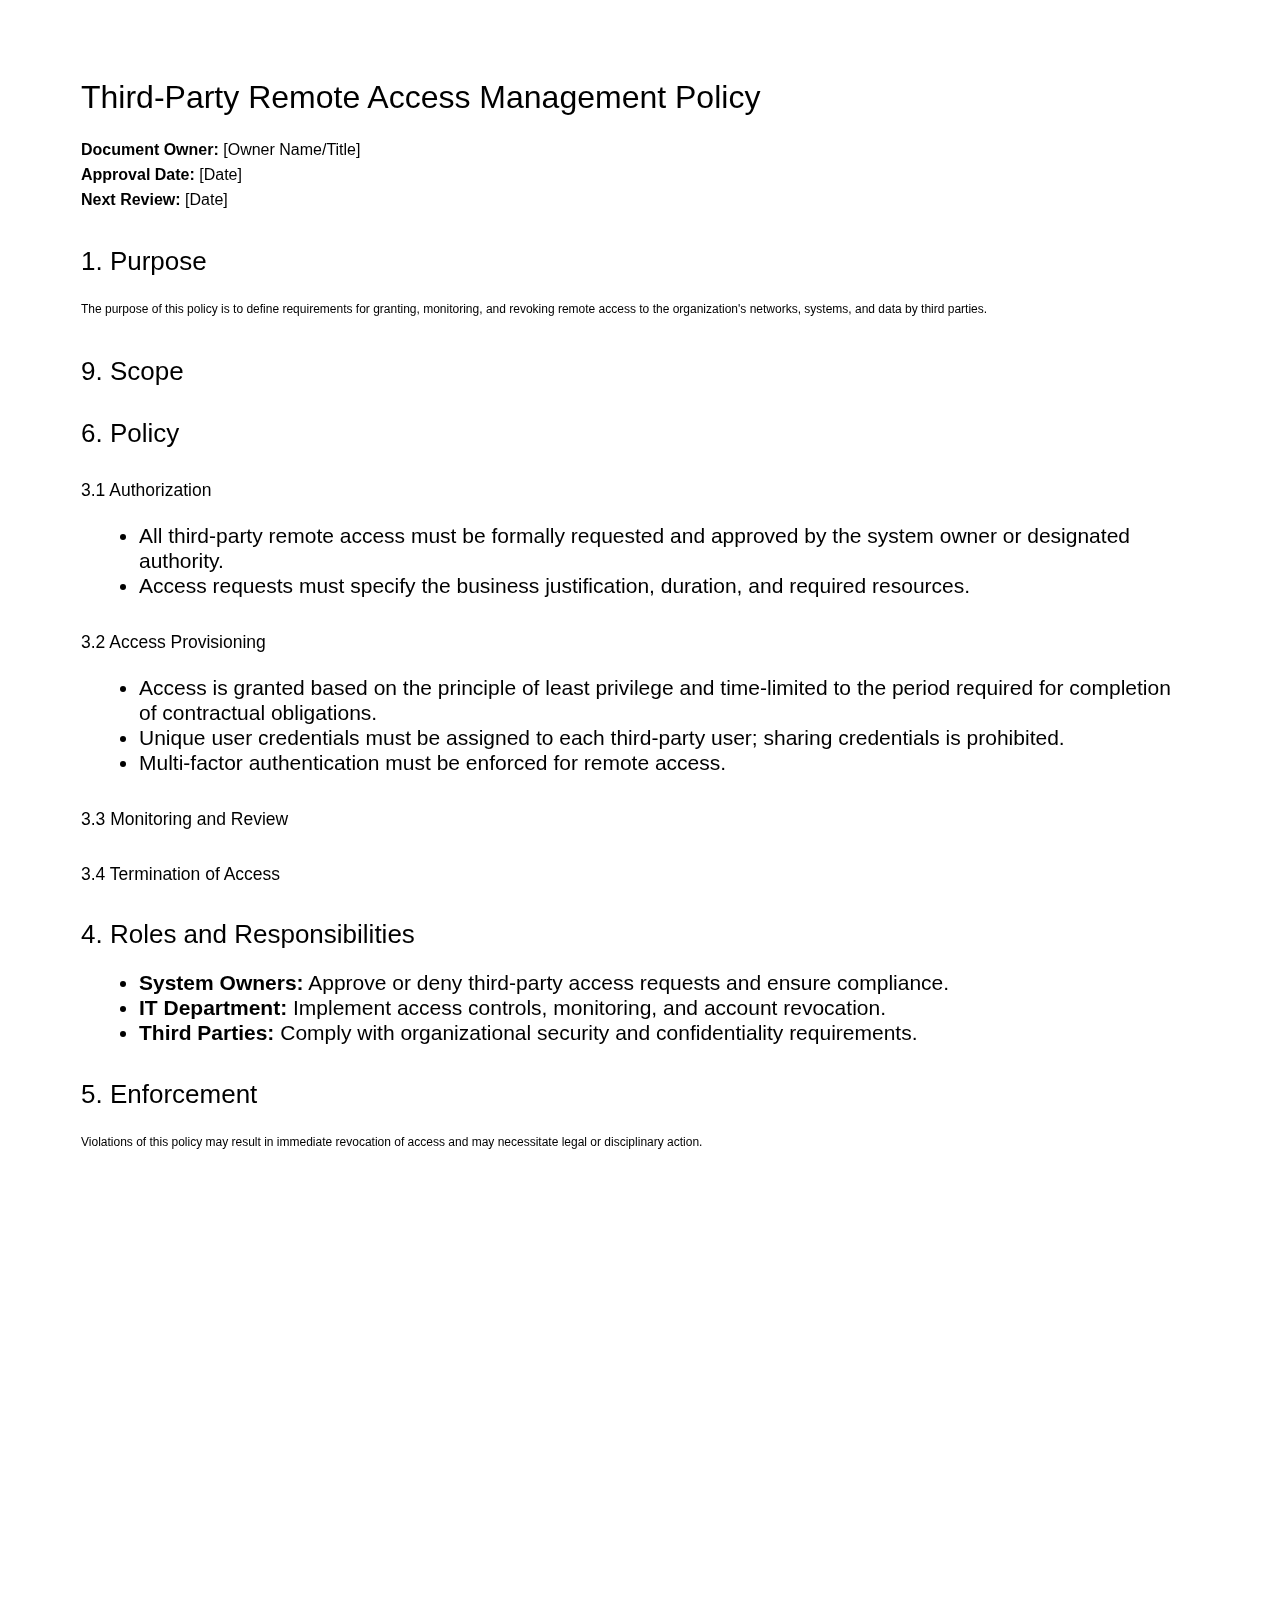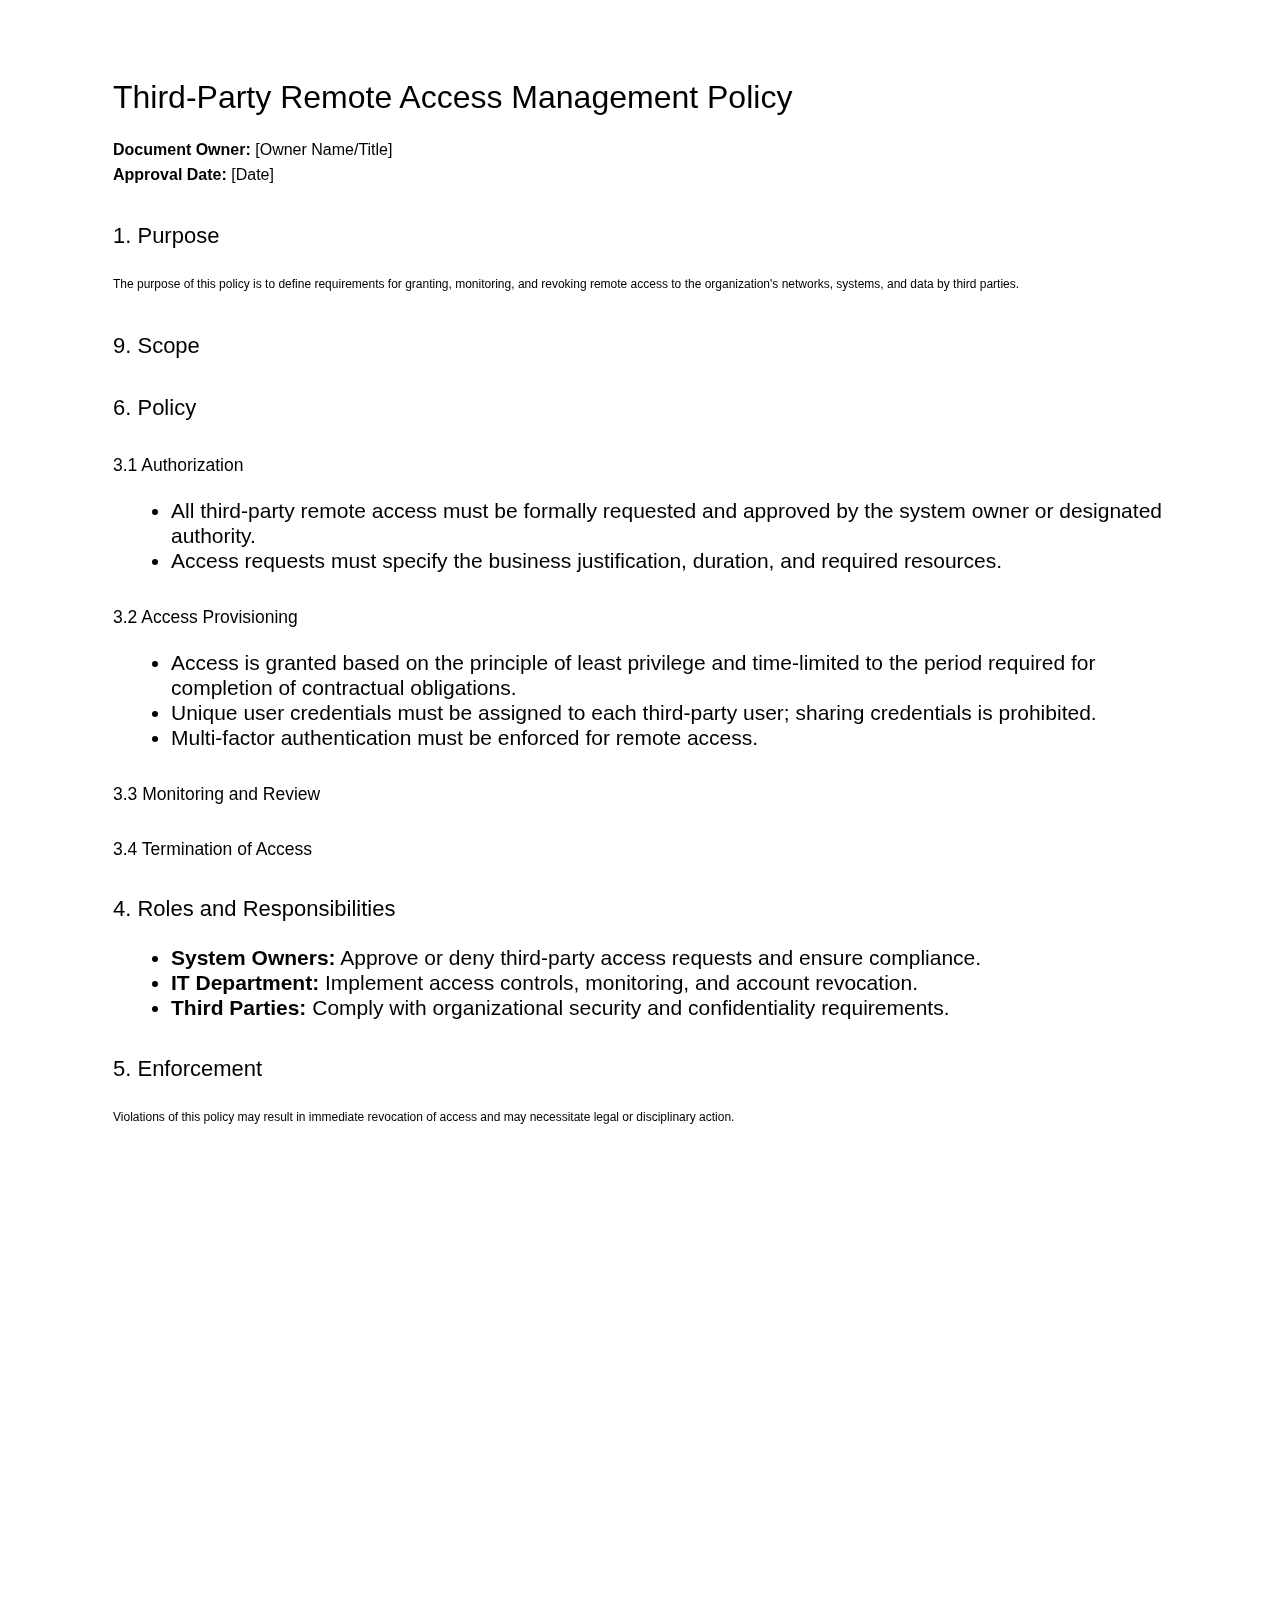--- a/index.html
+++ b/index.html
@@ -9,36 +9,35 @@
     }
     body {
       width: 1263px;
       min-height: 1608px;
       font-family: "Liberation Sans", sans-serif;
       color: #000000;
       font-size: 16px;
     }
     .doc {
       padding: 63px 80px 0 81px;
-      margin-left: 32px;
     }
     h1.title {
       font-size: 32px;
       font-weight: normal;
       margin: 16px 0 21px 0;
       line-height: 37px;
     }
     .meta-line {
       font-size: 16px;
       line-height: 25px;
       margin: 0;
     }
     .meta-line .k { font-weight: bold; }
     h2.section {
-      font-size: 22px;
+      font-size: 26px;
       font-weight: normal;
       margin: 36px 0 23px 0;
       line-height: 26px;
     }
     h3.subsection {
       font-size: 17.5px;
       font-weight: normal;
       margin: 33px 0 22px 0;
       line-height: 22px;
     }
@@ -61,20 +60,21 @@
 </head>
 <body>
 
 <div class="doc">
 
   <h1 class="title">Third-Party Remote Access Management Policy</h1>
 
   <div>
     <p class="meta-line"><span class="k">Document Owner:</span><span> [Owner Name/Title]</span></p>
     <p class="meta-line"><span class="k">Approval Date:</span><span> [Date]</span></p>
+    <p class="meta-line"><span class="k">Next Review:</span><span> [Date]</span></p>
   </div>
 
   <section>
     <h2 class="section">1. Purpose</h2>
     <p class="body">The purpose of this policy is to define requirements for granting, monitoring, and revoking remote access to the organization's networks, systems, and data by third parties.</p>
   </section>
 
   <section>
     <h2 class="section">9. Scope</h2>
   </section>

